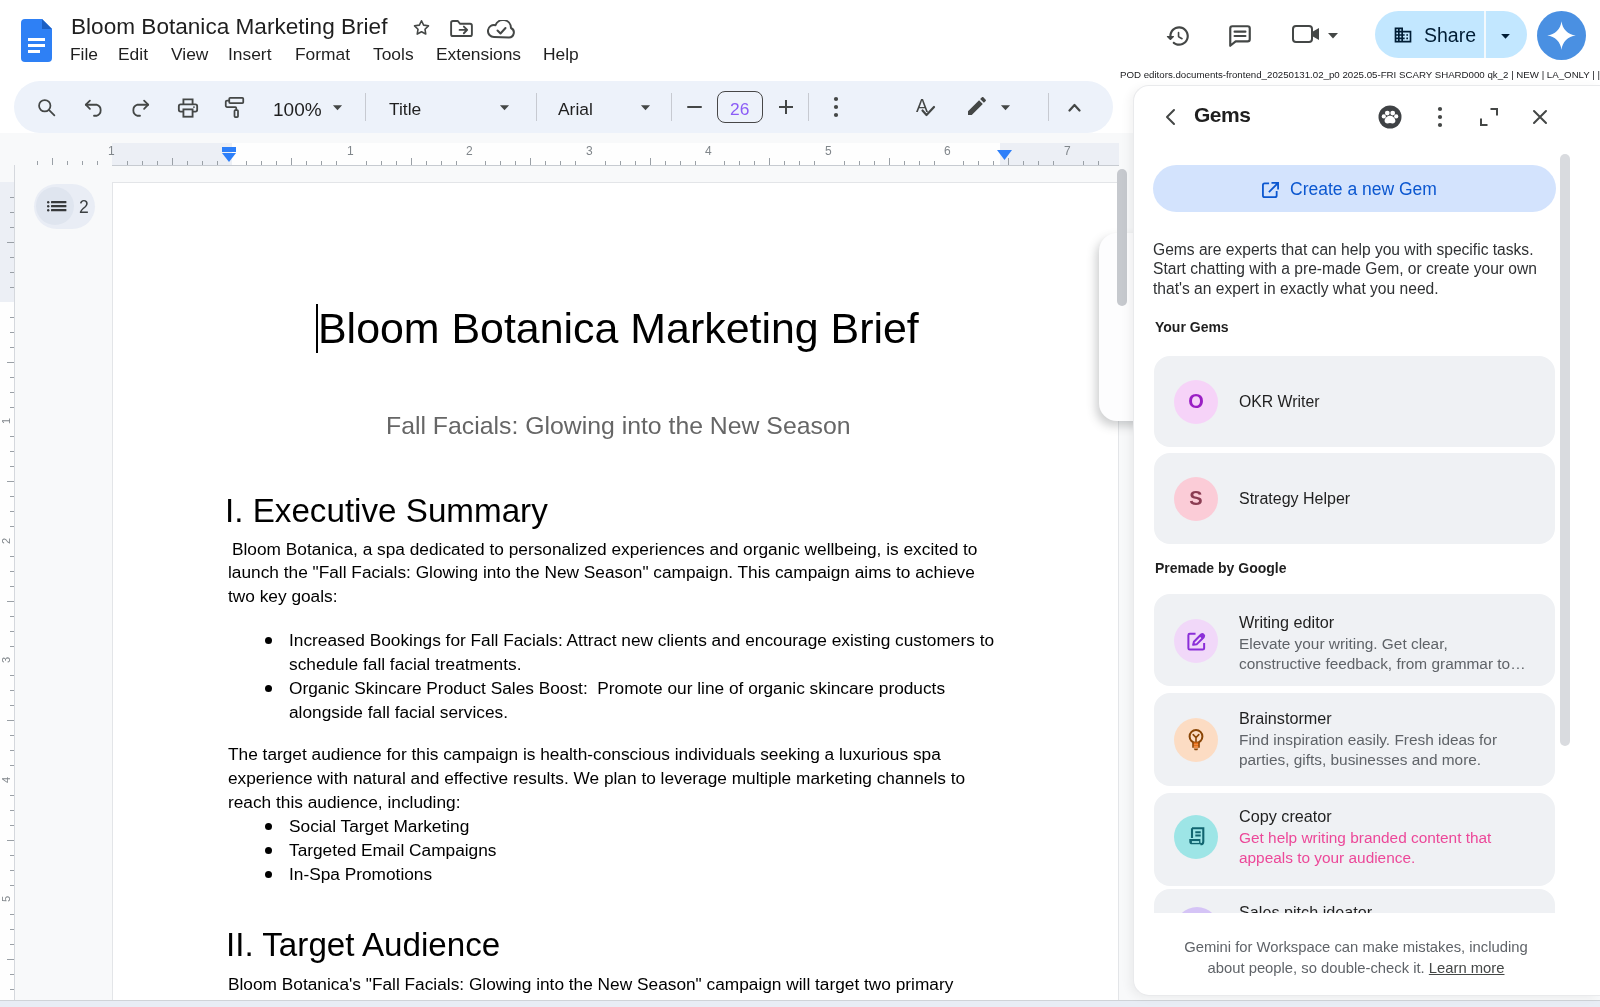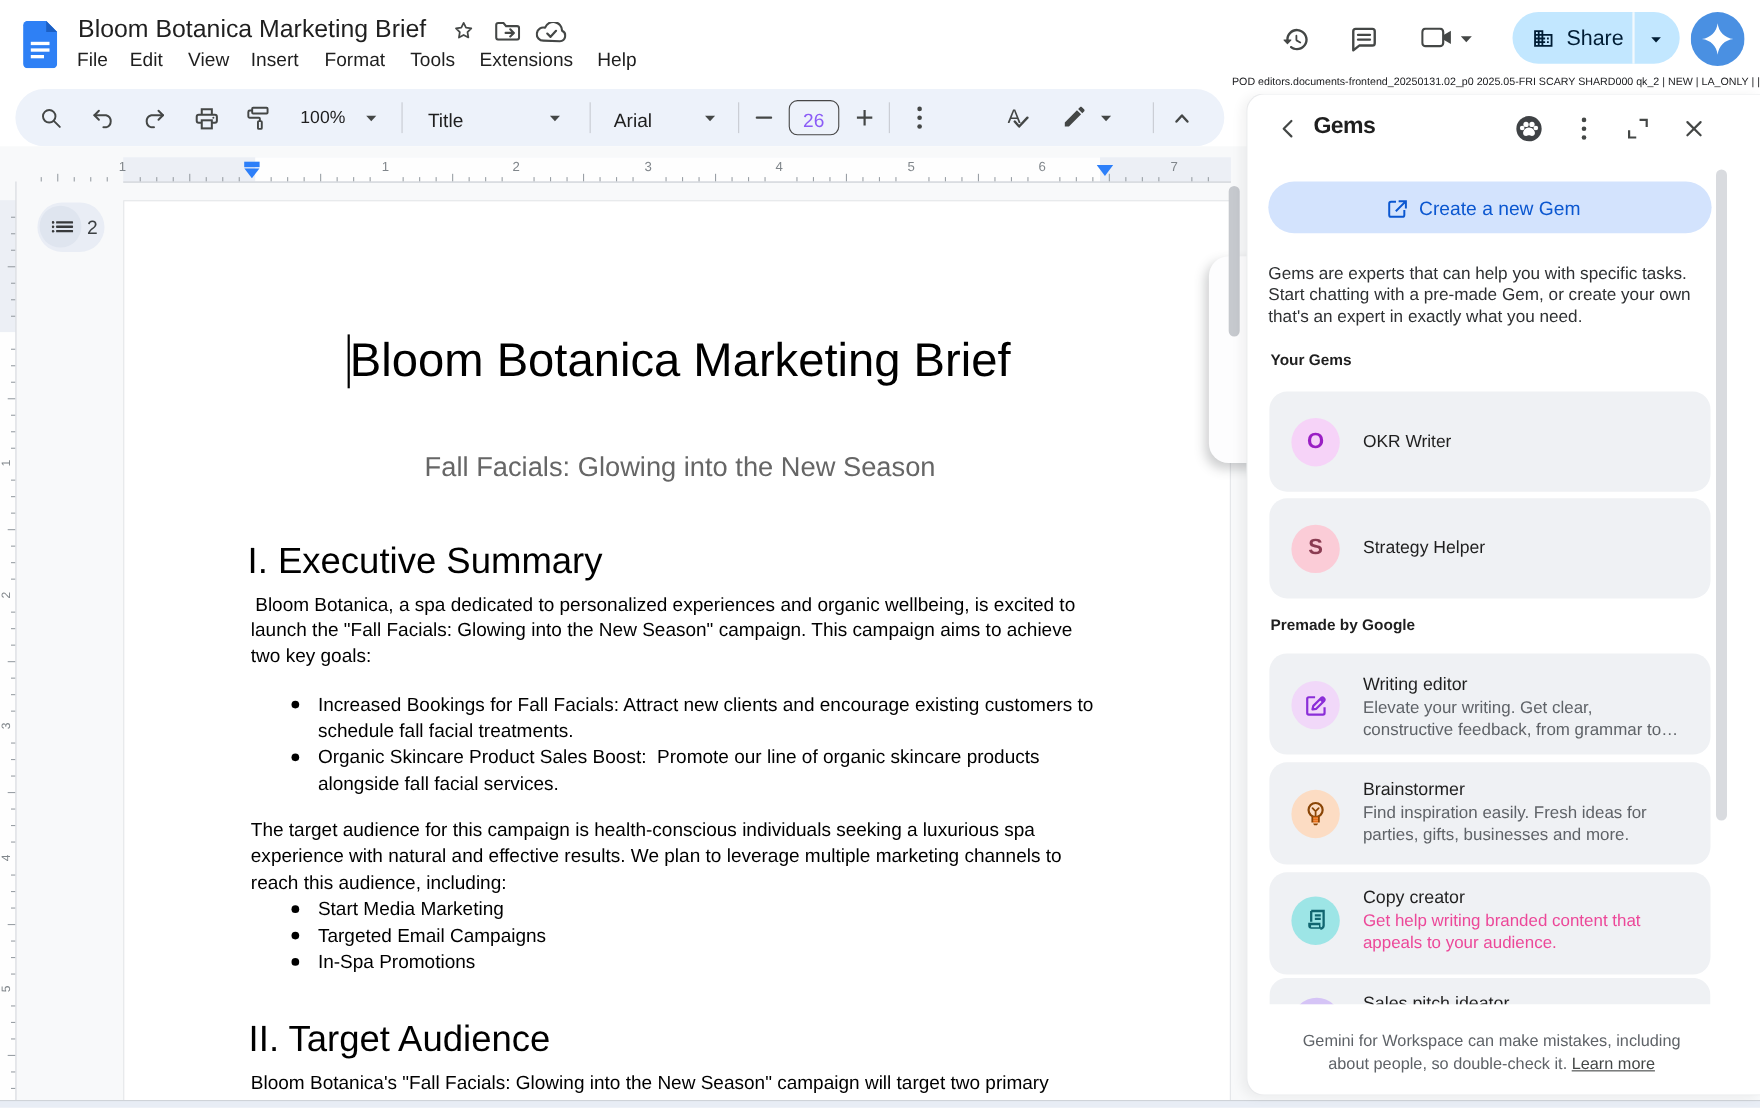--- a/index.html
+++ b/index.html
@@ -94,21 +94,21 @@
     <path d="M7 8 V2.5 h10 V8"></path>
     <path d="M7 16 H4 a2 2 0 0 1 -2 -2 V10 a2 2 0 0 1 2-2 H20 a2 2 0 0 1 2 2 v4 a2 2 0 0 1 -2 2 h-3"></path>
     <rect x="7" y="13.5" width="10" height="8"></rect>
     <circle cx="18.5" cy="11" r="1" fill="#444746" stroke="none"></circle>
   </svg>
 <svg class="abs" style="left:224px;top:96px;" width="21" height="23" viewBox="0 0 24 26" fill="none" stroke="#444746" stroke-width="2">
     <rect x="6" y="2" width="16" height="6" rx="1"></rect>
     <path d="M6 5 H3.5 a1.5 1.5 0 0 0 -1.5 1.5 V11 a1.5 1.5 0 0 0 1.5 1.5 H13 a1 1 0 0 1 1 1 V16"></path>
     <rect x="12" y="16" width="4" height="8" rx="1"></rect>
   </svg>
-<div class="abs nw" style="left:273px;top:99px;font-size:16px;color:#1f1f1f;">100%</div>
+<div class="abs nw" style="left:273px;top:99px;font-size:19px;color:#1f1f1f;">100%</div>
 <svg class="abs" style="left:332px;top:104px;" width="11" height="8" viewBox="0 0 12 8">
     <path d="M1 1 l5 5.5 5-5.5 Z" fill="#444746"></path>
   </svg>
 <div class="abs" style="left:365px;top:93px;width:1px;height:28px;background:#c7cad1;"></div>
 <div class="abs nw" style="left:389px;top:99px;font-size:17.4px;color:#1f1f1f;">Title</div>
 <svg class="abs" style="left:499px;top:104px;" width="11" height="8" viewBox="0 0 12 8">
     <path d="M1 1 l5 5.5 5-5.5 Z" fill="#444746"></path>
   </svg>
 <div class="abs" style="left:536px;top:93px;width:1px;height:28px;background:#c7cad1;"></div>
 <div class="abs nw" style="left:558px;top:99px;font-size:17.4px;color:#1f1f1f;">Arial</div>
@@ -305,21 +305,21 @@
 <div class="abs nw doc" style="left:232px;top:540.7px;">Bloom Botanica, a spa dedicated to personalized experiences and organic wellbeing, is excited to</div>
 <div class="abs nw doc" style="left:228px;top:564.2px;">launch the "Fall Facials: Glowing into the New Season" campaign. This campaign aims to achieve</div>
 <div class="abs nw doc" style="left:228px;top:587.7px;">two key goals:</div>
 <div class="abs nw doc" style="left:289px;top:632.3px;">Increased Bookings for Fall Facials: Attract new clients and encourage existing customers to</div>
 <div class="abs nw doc" style="left:289px;top:655.8px;">schedule fall facial treatments.</div>
 <div class="abs nw doc" style="left:289px;top:680.1px;">Organic Skincare Product Sales Boost:&nbsp; Promote our line of organic skincare products</div>
 <div class="abs nw doc" style="left:289px;top:703.7px;">alongside fall facial services.</div>
 <div class="abs nw doc" style="left:228px;top:745.7px;">The target audience for this campaign is health-conscious individuals seeking a luxurious spa</div>
 <div class="abs nw doc" style="left:228px;top:769.9px;">experience with natural and effective results. We plan to leverage multiple marketing channels to</div>
 <div class="abs nw doc" style="left:228px;top:793.6px;">reach this audience, including:</div>
-<div class="abs nw doc" style="left:289px;top:817.8px;">Start Media Marketing</div>
+<div class="abs nw doc" style="left:289px;top:817.8px;">Social Target Marketing</div>
 <div class="abs nw doc" style="left:289px;top:842.0px;">Targeted Email Campaigns</div>
 <div class="abs nw doc" style="left:289px;top:866.2px;">In-Spa Promotions</div>
 <div class="abs nw" style="left:226px;top:928.2px;font-size:33.2px;color:#000;line-height:1;">II. Target Audience</div>
 <div class="abs nw doc" style="left:228px;top:976.3px;">Bloom Botanica's "Fall Facials: Glowing into the New Season" campaign will target two primary</div>
 
 <div class="abs bdot" style="left:265px;top:637px;"></div>
 <div class="abs bdot" style="left:265px;top:684.8px;"></div>
 <div class="abs bdot" style="left:265px;top:822.5px;"></div>
 <div class="abs bdot" style="left:265px;top:846.7px;"></div>
 <div class="abs bdot" style="left:265px;top:870.9px;"></div>

